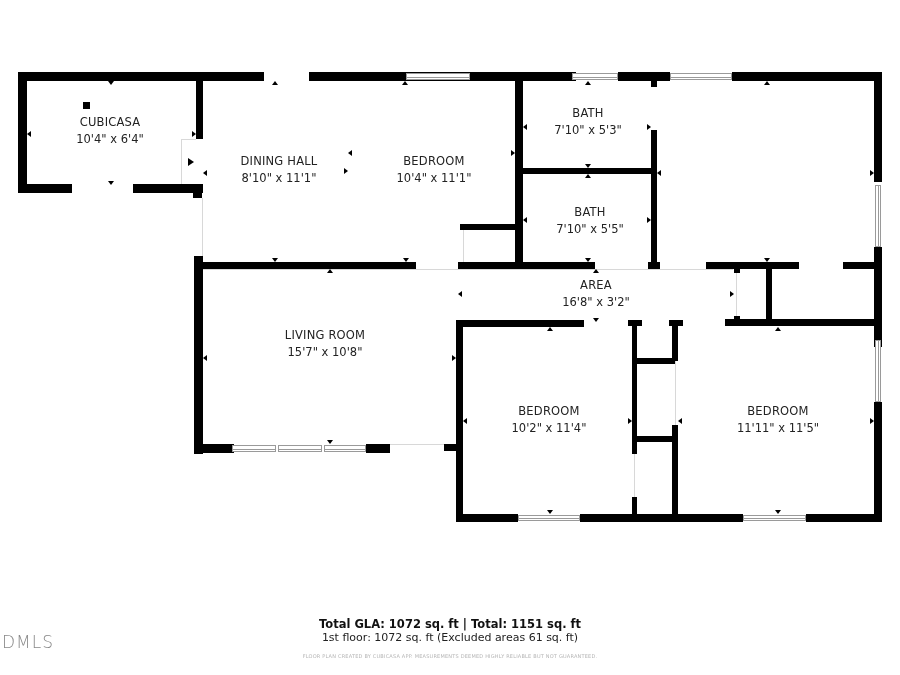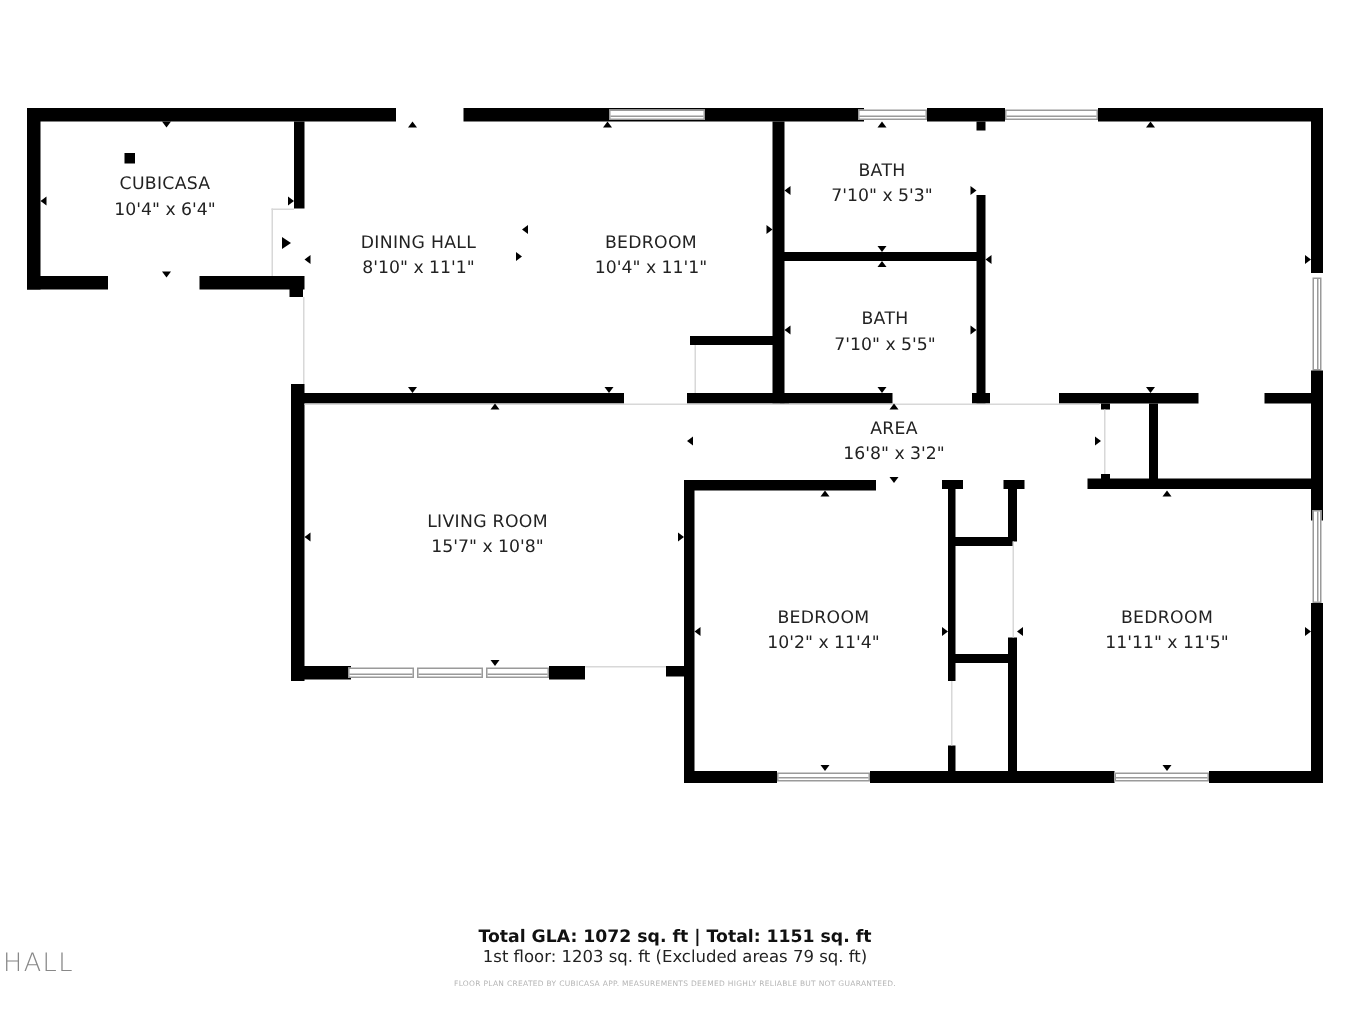--- a/index.html
+++ b/index.html
@@ -161,30 +161,30 @@
     <div>7'10" x 5'3"</div>
   </div>
   <div class="room" style="left:590px;top:221px;">
     <div class="name">BATH</div>
     <div>7'10" x 5'5"</div>
   </div>
   <div class="room" style="left:596px;top:294px;">
     <div class="name">AREA</div>
     <div>16'8" x 3'2"</div>
   </div>
-  <div class="room" style="left:325px;top:356px;">
+  <div class="room" style="left:325px;top:344px;">
     <div class="name">LIVING ROOM</div>
     <div>15'7" x 10'8"</div>
   </div>
   <div class="room" style="left:549px;top:420px;">
     <div class="name">BEDROOM</div>
     <div>10'2" x 11'4"</div>
   </div>
   <div class="room" style="left:778px;top:420px;">
     <div class="name">BEDROOM</div>
     <div>11'11" x 11'5"</div>
   </div>
 </div>
 
 <div class="footer total">Total GLA: 1072 sq. ft | Total: 1151 sq. ft</div>
-<div class="footer floor">1st floor: 1203 sq. ft (Excluded areas 79 sq. ft)</div>
+<div class="footer floor">1st floor: 1072 sq. ft (Excluded areas 61 sq. ft)</div>
 <div class="footer credit">FLOOR PLAN CREATED BY CUBICASA APP. MEASUREMENTS DEEMED HIGHLY RELIABLE BUT NOT GUARANTEED.</div>
-<div class="logo">HALL</div>
+<div class="logo">DMLS</div>
 
 </body></html>

